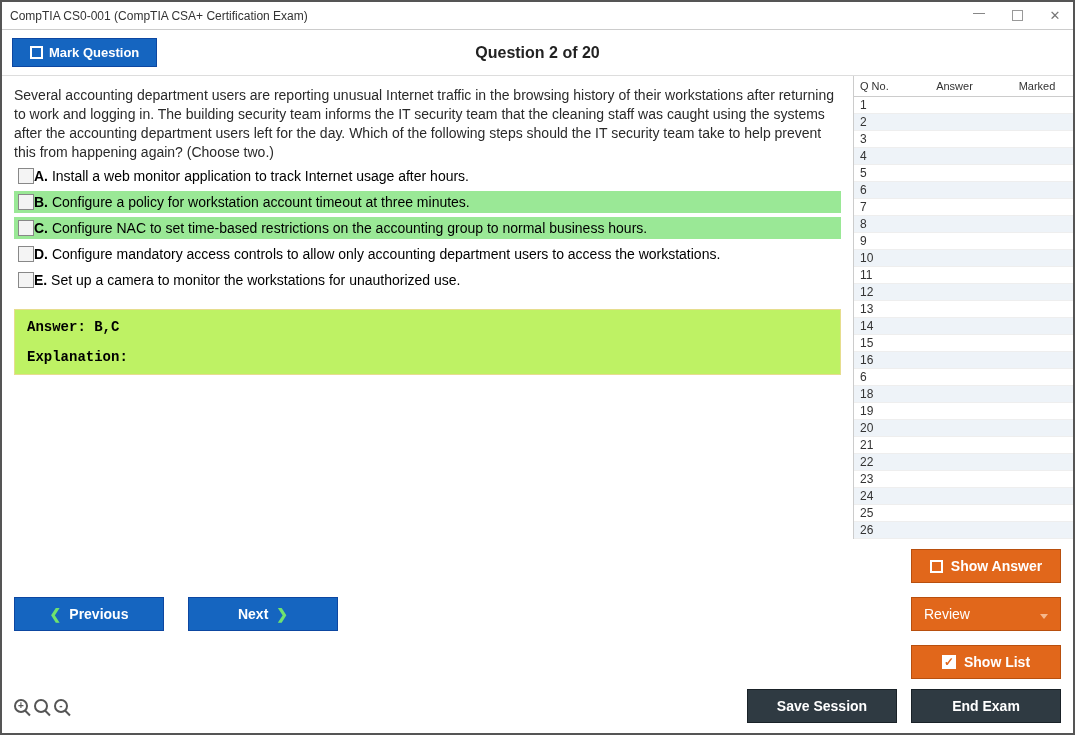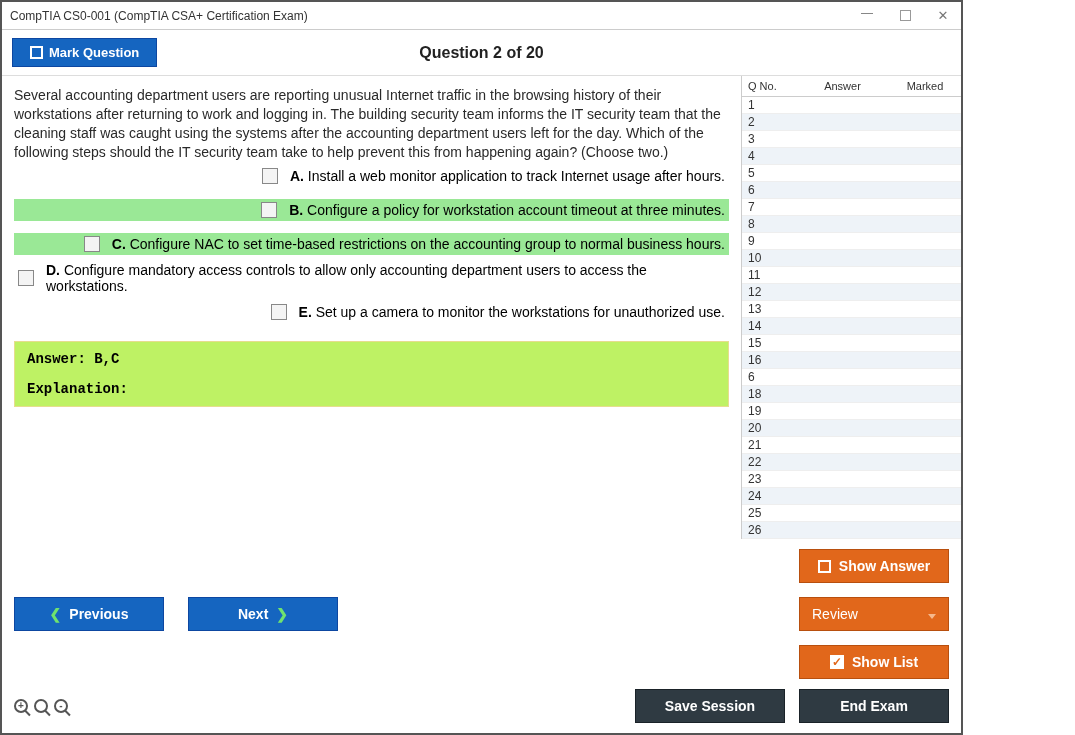--- a/index.html
+++ b/index.html
@@ -1,34 +1,34 @@
 <!DOCTYPE html>
 <html><head>
 <meta charset="utf-8">
 <style>
 * { box-sizing: border-box; margin: 0; padding: 0; }
 body { font-family: Arial, Helvetica, sans-serif; font-size: 13px; background: #fff; }
-.window { width: 963px; height: 735px; border: 2px solid #555; position: relative; display: flex; flex-direction: column; }
+.window { width: 1075px; height: 735px; border: 2px solid #555; position: relative; display: flex; flex-direction: column; }
 .titlebar { height: 28px; display: flex; align-items: center; justify-content: space-between; padding: 0 8px; border-bottom: 1px solid #ccc; font-size: 12px; }
 .titlebar-title { color: #333; }
 .titlebar-controls { display: flex; gap: 18px; align-items: center; }
 .titlebar-controls span { color: #777; font-size: 14px; display: inline-flex; width: 20px; height: 20px; align-items: center; justify-content: center; }
 .titlebar-controls .box { border: 1px solid #999; width: 11px; height: 11px; }
 .titlebar-controls .x::before { content: "✕"; font-size: 13px; }
 .titlebar-controls .min::before { content: "—"; font-size: 12px; position: relative; top: -3px; }
 .header-row { display: flex; align-items: center; padding: 8px 10px; position: relative; }
 .mark-btn { background: #1565c0; color: #fff; border: 1px solid #0d47a1; padding: 6px 17px; font-weight: bold; font-size: 13px; display: flex; align-items: center; gap: 6px; cursor: pointer; }
 .mark-btn .cb { width: 13px; height: 13px; border: 2px solid #fff; background: transparent; }
 .q-title { position: absolute; left: 50%; transform: translateX(-50%); font-size: 16px; font-weight: bold; color: #222; }
 .body-row { flex: 1; display: flex; overflow: hidden; border-top: 1px solid #ddd; }
 .main-col { flex: 1; padding: 10px 12px; overflow-y: auto; }
 .stem { color: #2a2a2a; font-size: 14px; line-height: 1.35; margin-bottom: 3px; }
 .options { display: flex; flex-direction: column; gap: 4px; margin-bottom: 18px; }
-.option { display: flex; align-items: center; gap: 12px; padding: 3px 4px; font-size: 14px; justify-content: flex-end; }
-.option.correct { background: #9ae896; margin-top: 8px; }
+.option { display: flex; align-items: center; gap: 0; padding: 3px 4px; font-size: 14px; }
+.option.correct { background: #9ae896; }
 .opt-cb { width: 16px; height: 16px; border: 1px solid #888; background: #f4f4f4; flex-shrink: 0; }
 .opt-letter { font-weight: bold; }
 .answer-box { background: #bef264; border: 1px solid #e6dd8e; padding: 9px 12px; font-family: Liberation Mono, monospace; }
 .answer-box .ans-line { font-weight: bold; font-size: 14px; margin-bottom: 14px; }
 .answer-box .exp-label { font-weight: bold; font-size: 14px; }
 .side-col { width: 220px; border-left: 1px solid #ccc; display: flex; flex-direction: column; font-size: 12px; }
 .side-head { display: flex; border-bottom: 1px solid #ccc; padding: 4px 6px; font-size: 11px; color: #333; }
 .side-head .c1 { width: 42px; }
 .side-head .c2 { flex: 1; text-align: center; }
 .side-head .c3 { width: 60px; text-align: center; }

